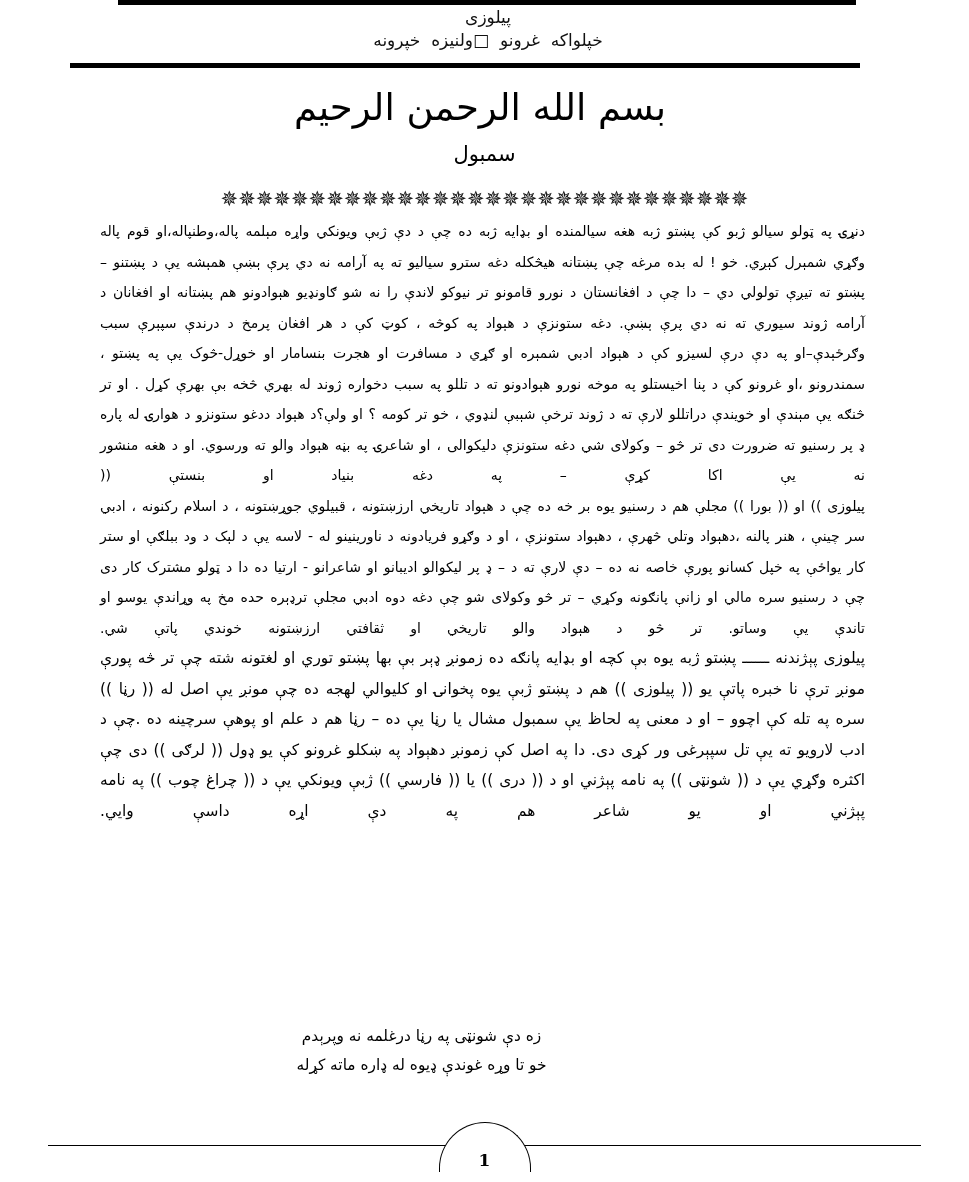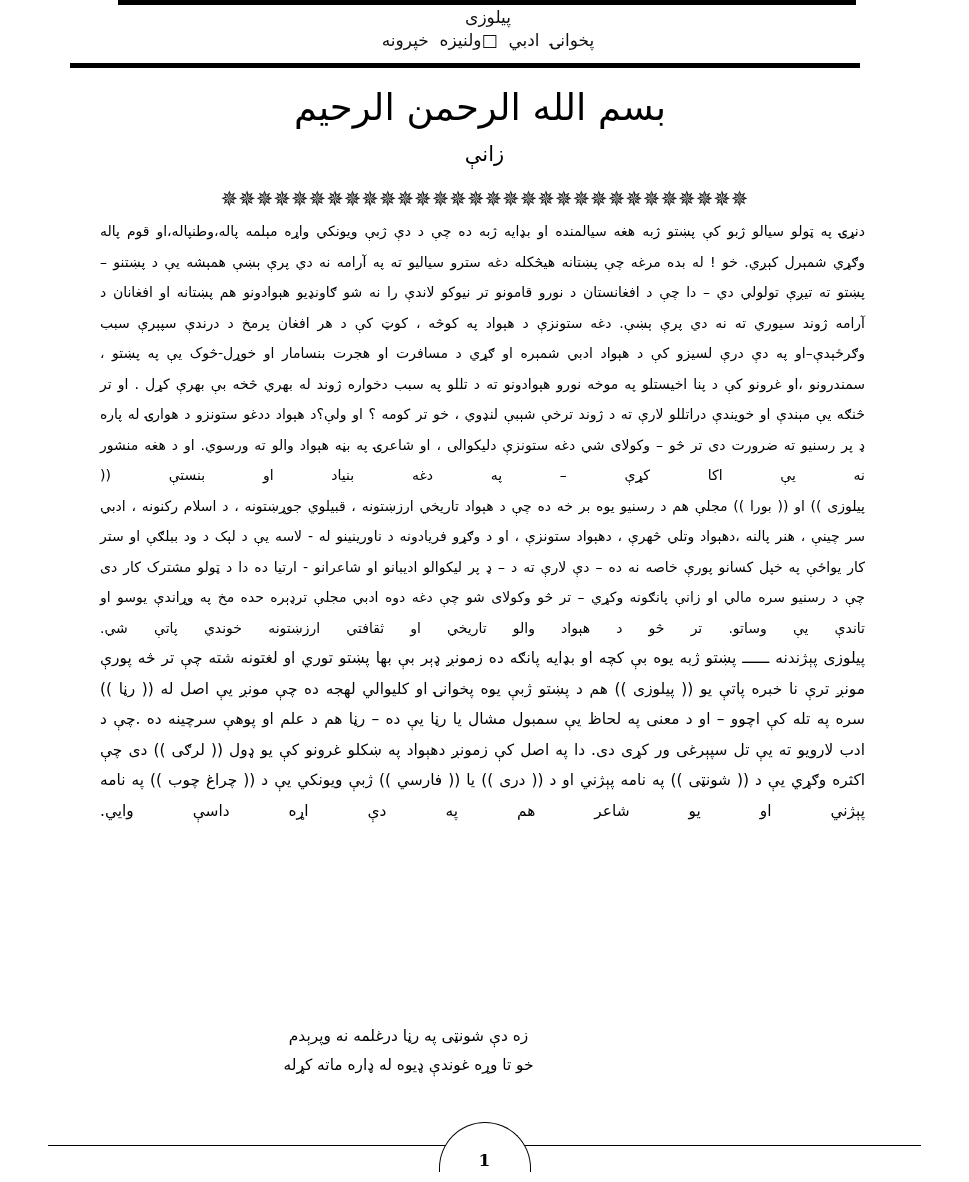--- a/index.html
+++ b/index.html
@@ -138,21 +138,21 @@
     padding: 0 82px 0 82px;
     font-size: 15.4px;
     line-height: 30.5px;
     font-family: "DejaVu Sans", sans-serif;
     word-spacing: 1px;
   }
 
   
   .couplet {
     position: absolute;
-    left: 4px;
+    left: 17px;
     width: 809px;
     top: 1022px;
     text-align: center;
     direction: rtl;
     font-size: 15.4px;
     line-height: 29px;
     font-family: "DejaVu Sans", sans-serif;
   }
   .couplet div { white-space: nowrap; }
 
@@ -199,28 +199,28 @@
 </style>
 </head>
 <body>
 
 <div class="page">
 
   <div class="masthead">
     <div class="rule-top"></div>
     <div class="masthead-lines">
       <div class="masthead-title">پيلوزی</div>
-      <div class="masthead-sub">پخوانۍ  ادبي  □ولنيزه  خپرونه</div>
+      <div class="masthead-sub">خپلواکه  غرونو  □ولنيزه  خپرونه</div>
     </div>
     <div class="rule-bottom"></div>
   </div>
 
   <div class="bismillah">بسم الله الرحمن الرحيم</div>
 
-  <div class="preface-heading">زانې</div>
+  <div class="preface-heading">سمبول</div>
 
   <div class="flower-divider">✵✵✵✵✵✵✵✵✵✵✵✵✵✵✵✵✵✵✵✵✵✵✵✵✵✵✵✵✵✵</div>
 
   <div class="body-area">
     <p class="body-par">دنړۍ په ټولو سيالو ژبو کې پښتو ژبه هغه سيالمنده او بډايه ژبه ده چې د دې ژبې ويونکي واړه مېلمه پاله،وطنپاله،او قوم پاله وګړي شمېرل کېږي. خو ! له بده مرغه چې پښتانه هيڅکله دغه سترو سياليو ته په آرامه نه دي پرې ېښې همېشه يې د پښتنو – پښتو ته تيږې تولولي دي – دا چې د افغانستان د نورو قامونو تر نيوکو لاندې را نه شو ګاونډيو هېوادونو هم پښتانه او افغانان د آرامه ژوند سيوري ته نه دي پرې ېښې. دغه ستونزې د هېواد په کوڅه ، کوټ کې د هر افغان پرمخ د درندې سپېرې سبب وګرځېدې–او په دې درې لسيزو کې د هېواد ادبي شمېره او ګړي د مسافرت او هجرت بنسامار او خوړل-څوک يې په پښتو ، سمندرونو ،او غرونو کې د پنا اخيستلو په موخه نورو هېوادونو ته د تللو په سبب دخواره ژوند له بهري څخه بې بهرې کړل . او تر څنګه يې مېندې او خويندې دراتللو لارې ته د ژوند ترخې شېبې لنډوي ، خو تر کومه ؟ او ولې؟د هېواد ددغو ستونزو د هوارۍ له پاره ډ پر رسنيو ته ضرورت دی تر څو – وکولای شي دغه ستونزې دليکوالی ، او شاعرۍ په بڼه هېواد والو ته ورسوي. او د هغه منشور نه يې اکا کړې – په دغه بنياد او بنستې ((</p>
     <p class="body-par">پيلوزی )) او (( بورا  )) مجلې هم د رسنيو يوه بر خه ده چې د هېواد تاريخي ارزښتونه ، قبيلوي جوړښتونه ، د اسلام رکنونه ، ادبي سر چينې ، هنر پالنه ،دهېواد وتلي څهرې ، دهېواد ستونزې ، او د وګړو فريادونه د ناورينينو له - لاسه يې د لېک د ود ببلګې او ستر کار يواځې په خپل کسانو پورې خاصه نه ده – دې لارې ته د – ډ پر ليکوالو اديبانو او شاعرانو - ارتيا ده دا د ټولو مشترک کار دی چې د رسنيو سره مالي او زانې پانګونه وکړي – تر څو وکولای شو چې دغه دوه ادبي مجلې ترډېره حده مخ په وړاندې يوسو او تاندې يې وساتو. تر څو د هېواد والو تاريخي او ثقافتي ارزښتونه خوندي پاتې شي.</p>
     <ul class="bullet-list">
       <li class="bullet-item">
         
         <span>پيلوزی پېژندنه ــــــ  پښتو ژبه يوه بې کچه او بډايه پانګه ده زمونږ ډېر بې بها پښتو توري او لغتونه شته چې تر څه پورې مونږ ترې نا خبره پاتې يو (( پيلوزی )) هم د پښتو ژبې يوه پخوانۍ او کليوالي لهجه ده چې مونږ يې اصل له (( رڼا )) سره په تله کې اچوو – او د معنی په لحاظ يې سمبول مشال يا رڼا يې ده – رڼا هم د علم او پوهې سرچينه ده .چې د ادب لارويو ته يې تل سپېرغی ور کړی دی. دا په اصل کې زمونږ دهېواد په ښکلو غرونو کې يو ډول (( لرګی )) دی چې اکثره وګړي يې د (( شونټی )) په نامه پېژني او د (( دری )) يا (( فارسي )) ژبې ويونکي يې د (( چراغ چوب )) په نامه پېژني او يو شاعر هم په دې اړه داسې وايي.</span>

